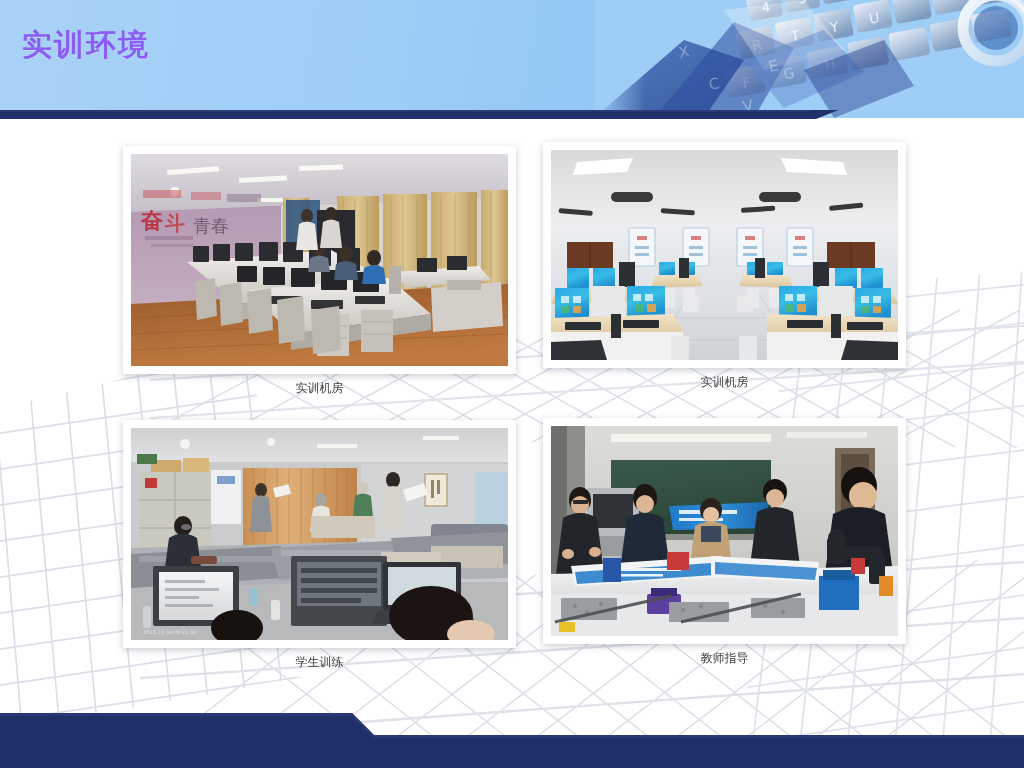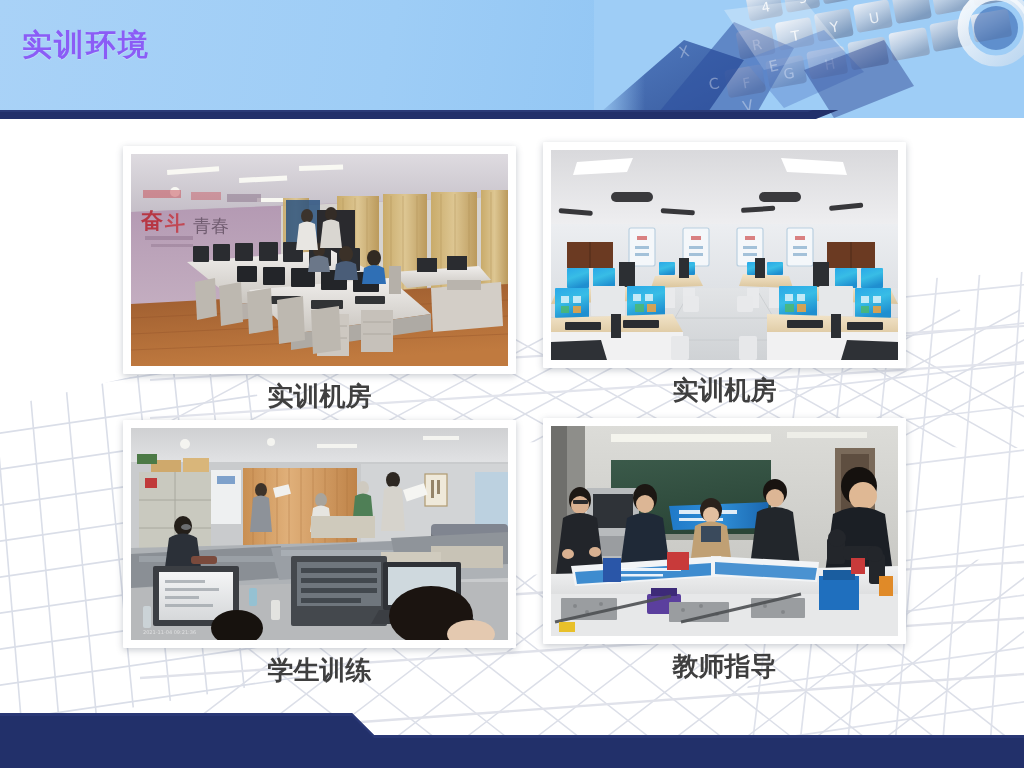--- a/index.html
+++ b/index.html
@@ -99,23 +99,23 @@
     height: 100%;
     overflow: hidden;
     position: relative;
     background: #cfd4da;
   }
   .photo svg { display: block; width: 100%; height: 100%; }
 
   .caption {
     position: absolute;
     text-align: center;
-    font-size: 26px;
+    font-size: 12px;
     color: #3f3f3f;
-    font-weight: 700;
+    font-weight: 400;
     line-height: 1.1;
     white-space: nowrap;
   }
 
   
   .bottom-band {
     position: absolute;
     left: 0;
     bottom: 0;
     width: 1024px;

